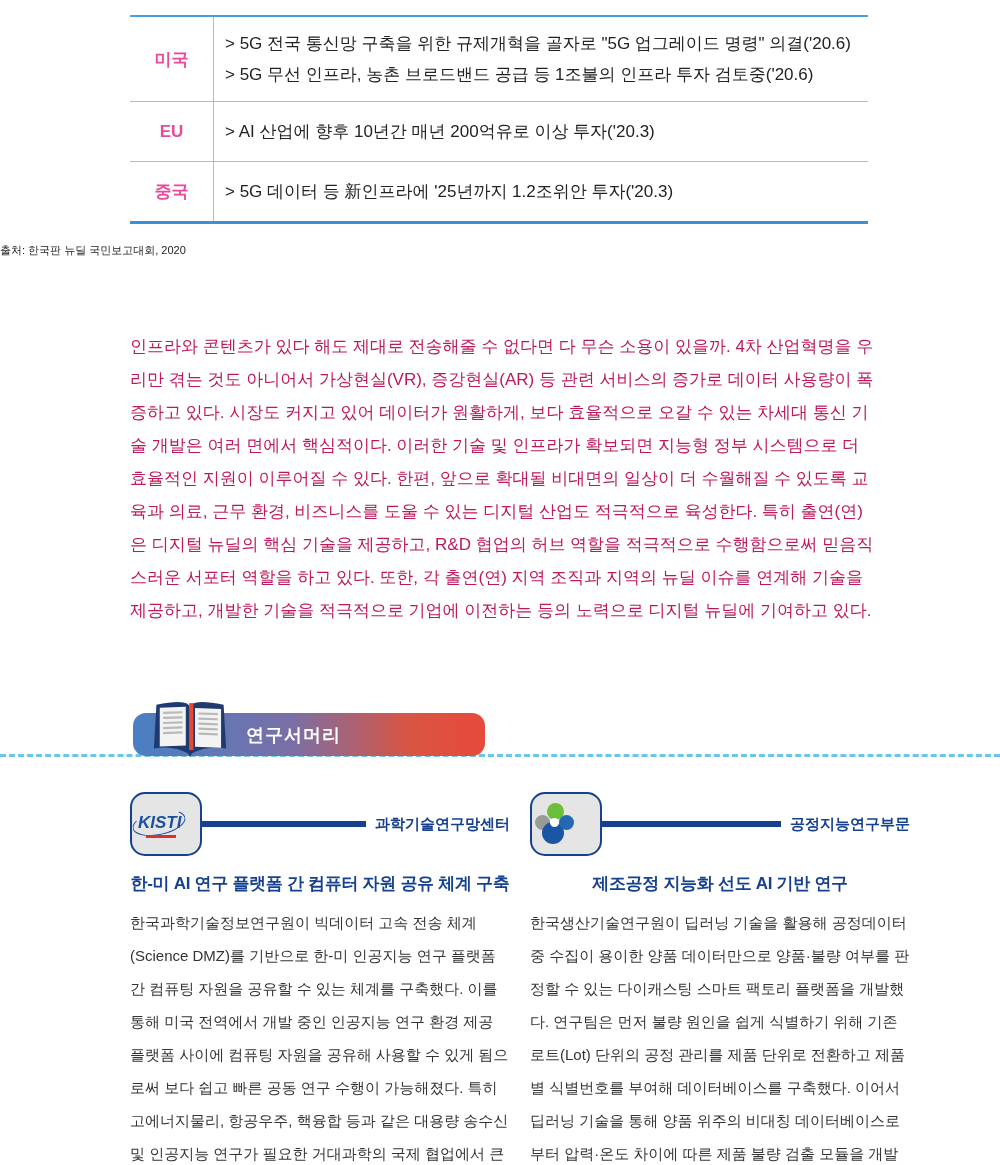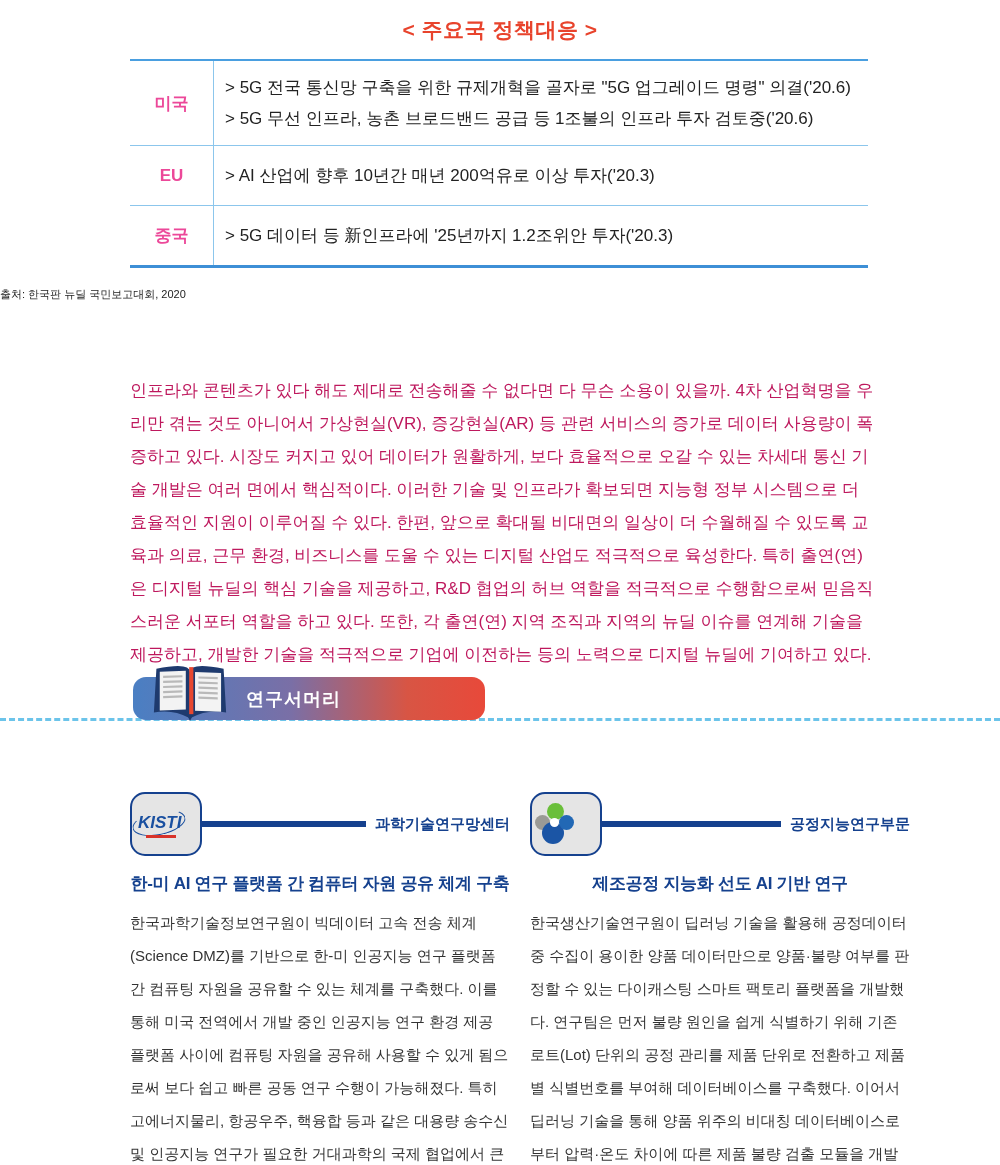--- a/index.html
+++ b/index.html
@@ -63,21 +63,21 @@
   .body-paragraph {
     margin: 72px 0 0 130px;
     width: 748px;
     font-size: 17px;
     line-height: 33px;
     color: #be185d;
     text-align: left;
   }
 
   
-  .summary-wrap { position: absolute; left: 0; top: 677px; width: 936px; height: 43px; }
+  .summary-wrap { position: absolute; left: 0; top: 713px; width: 936px; height: 43px; }
   .summary-banner {
     position: absolute;
     left: 133px; top: 0;
     width: 352px; height: 43px;
     border-radius: 13px;
     background: linear-gradient(90deg, #4a7fc3 0%, #7a6fa6 45%, #d85544 78%, #e8493a 100%);
     display: flex;
     align-items: center;
     padding-left: 113px;
   }
@@ -177,21 +177,20 @@
   .pin-gray   { width: 15px; height: 15px; background: #9a9a96; left: 3px;  top: 13px; }
   .pin-blue-lg{ width: 22px; height: 22px; background: #1b55a5; left: 10px; top: 20px; }
   .pin-blue-sm{ width: 15px; height: 15px; background: #2268b5; left: 27px; top: 13px; }
   .pin-center { width: 9px;  height: 9px;  background: #ffffff; left: 18px; top: 16px; }
 </style>
 </head>
 <body>
 
 <div class="page">
 
-  <div class="policy-title">&lt; 주요국 정책대응 &gt;</div>
 
   <div class="policy-table">
     <div class="policy-row row-tall">
       <div class="policy-country">미국</div>
       <div class="policy-items">
         <div class="policy-item">&gt; 5G 전국 통신망 구축을 위한 규제개혁을 골자로 "5G 업그레이드 명령" 의결('20.6)</div>
         <div class="policy-item">&gt; 5G 무선 인프라, 농촌 브로드밴드 공급 등 1조불의 인프라 투자 검토중('20.6)</div>
       </div>
     </div>
     <div class="policy-row">

